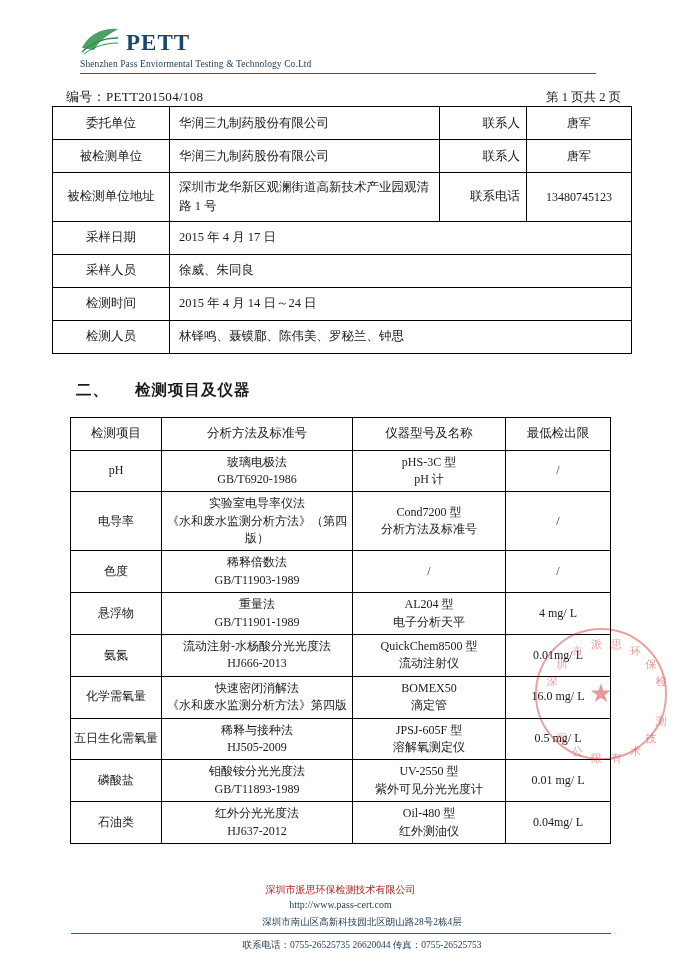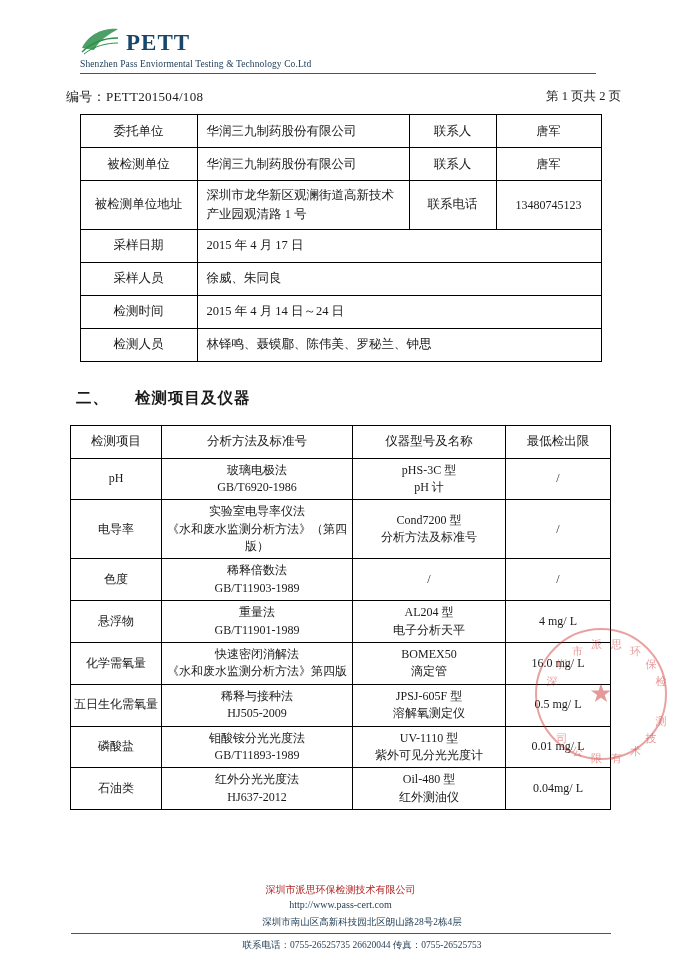--- a/index.html
+++ b/index.html
@@ -65,21 +65,21 @@
     border: none;
     border-top: 1.2px solid #2f5d80;
     width: 516px;
   }
 
   
   .meta-row {
     margin-top: 14px;
     display: flex;
     justify-content: space-between;
-    align-items: flex-start;
+    align-items: flex-end;
     font-size: 13px;
     padding: 0 8px 0 14px;
   }
   .meta-row .report-no { letter-spacing: 0.3px; }
   .meta-row .page-no { font-size: 12.5px; }
 
   
   .section-title {
     font-size: 15.5px;
     font-weight: bold;
@@ -88,41 +88,41 @@
   }
   .section-title .num { margin-right: 26px; }
   .section-title.second { margin-top: 26px; }
 
   
   table {
     border-collapse: collapse;
     table-layout: fixed;
   }
   .tbl-overview {
-    width: 522px;
-    margin: 8px auto;
+    width: 580px;
+    margin: 0 auto;
   }
   .tbl-overview td {
     border: 1px solid #000;
     font-size: 12.5px;
     padding: 5px 6px;
     line-height: 1.5;
     vertical-align: middle;
     height: 22px;
   }
   .tbl-overview td.label {
     text-align: center;
     width: 104px;
   }
   .tbl-overview td.value {
     padding-left: 9px;
     text-align: left;
   }
   .tbl-overview td.label2 {
-    text-align: center;
+    text-align: right;
     width: 74px;
   }
   .tbl-overview td.value2 {
     text-align: center;
     width: 92px;
     font-size: 12px;
   }
 
   .tbl-items {
     width: 524px;
@@ -336,20 +336,32 @@
           <span class="cellline">重量法</span>
           <span class="cellline">GB/T11901-1989</span>
         </td>
         <td>
           <span class="cellline">AL204 型</span>
           <span class="cellline">电子分析天平</span>
         </td>
         <td>4 mg/ L</td>
       </tr>
       <tr>
+        <td>氨氮</td>
+        <td>
+          <span class="cellline">流动注射-水杨酸分光光度法</span>
+          <span class="cellline">HJ666-2013</span>
+        </td>
+        <td>
+          <span class="cellline">QuickChem8500 型</span>
+          <span class="cellline">流动注射仪</span>
+        </td>
+        <td>0.01mg/ L</td>
+      </tr>
+      <tr>
         <td>化学需氧量</td>
         <td>
           <span class="cellline">快速密闭消解法</span>
           <span class="cellline">《水和废水监测分析方法》第四版</span>
         </td>
         <td>
           <span class="cellline">BOMEX50</span>
           <span class="cellline">滴定管</span>
         </td>
         <td>16.0 mg/ L</td>
@@ -366,21 +378,21 @@
         </td>
         <td>0.5 mg/ L</td>
       </tr>
       <tr>
         <td>磷酸盐</td>
         <td>
           <span class="cellline">钼酸铵分光光度法</span>
           <span class="cellline">GB/T11893-1989</span>
         </td>
         <td>
-          <span class="cellline">UV-1110 型</span>
+          <span class="cellline">UV-2550 型</span>
           <span class="cellline">紫外可见分光光度计</span>
         </td>
         <td>0.01 mg/ L</td>
       </tr>
       <tr>
         <td>石油类</td>
         <td>
           <span class="cellline">红外分光光度法</span>
           <span class="cellline">HJ637-2012</span>
         </td>

